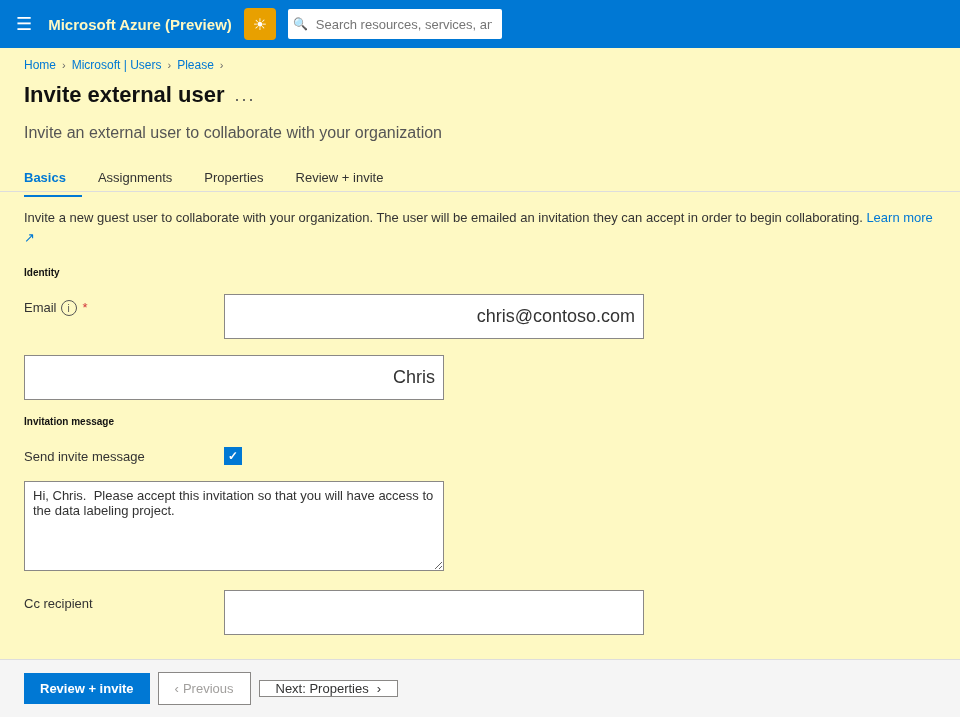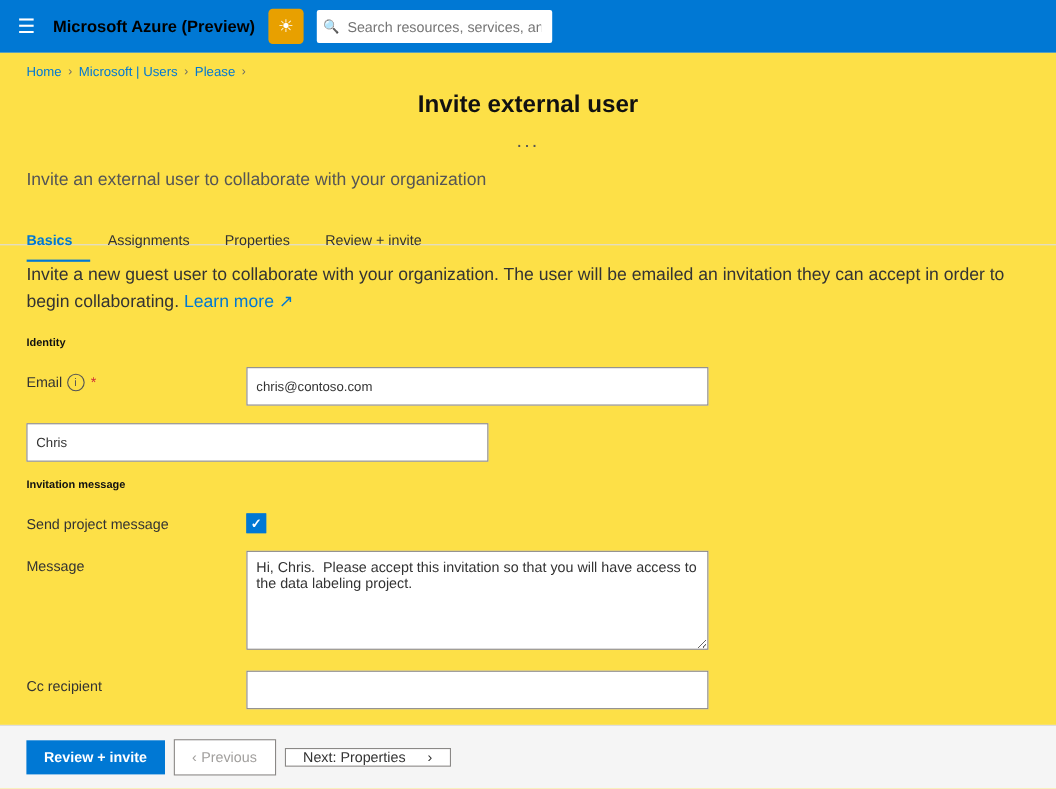--- a/index.html
+++ b/index.html
@@ -14,21 +14,21 @@
       padding: 0 12px;
       gap: 12px;
     }
     .nav-hamburger {
       color: white;
       font-size: 18px;
       cursor: pointer;
       padding: 4px;
     }
     .nav-title {
-      color: #000000;
+      color: #fef9c3;
       font-size: 15px;
       font-weight: 600;
       flex: 0 0 auto;
     }
     .nav-icon {
       background: #e8a000;
       width: 32px;
       height: 32px;
       border-radius: 4px;
       display: flex;
@@ -59,21 +59,21 @@
       left: 6px;
       top: 50%;
       transform: translateY(-50%);
       font-size: 12px;
       color: #666;
       pointer-events: none;
     }
 
     
     .content-area {
-      background: #fde047;
+      background: #fef9c3;
       height: calc(717px - 48px);
       display: flex;
       flex-direction: column;
     }
 
     
     .breadcrumb {
       padding: 10px 24px 6px;
       display: flex;
       align-items: center;
@@ -92,21 +92,20 @@
     }
 
     
     .page-header {
       padding: 4px 24px 12px;
     }
     .page-title-row {
       display: flex;
       align-items: center;
       gap: 10px;
-      flex-direction: column;
     }
     .page-title {
       font-size: 22px;
       font-weight: 600;
       color: #111;
     }
     .page-ellipsis {
       font-size: 18px;
       color: #555;
       cursor: pointer;
@@ -126,38 +125,38 @@
       margin-bottom: 0;
     }
     .tab {
       padding: 10px 16px 10px 0;
       margin-right: 16px;
       font-size: 13px;
       cursor: pointer;
       color: #333;
       border-bottom: 2px solid transparent;
       position: relative;
-      top: 16px;
+      top: 6px;
       white-space: nowrap;
     }
     .tab.active {
       color: #0078d4;
       border-bottom: 2px solid #0078d4;
       font-weight: 600;
     }
 
     
     .form-area {
       padding: 16px 24px;
       flex: 1;
       overflow-y: auto;
     }
 
     .info-text {
-      font-size: 16px;
+      font-size: 13px;
       color: #333;
       margin-bottom: 20px;
       line-height: 1.5;
     }
     .info-text a {
       color: #0078d4;
       text-decoration: none;
     }
 
     .section-title {
@@ -197,26 +196,27 @@
     .form-label .required {
       color: #d13438;
       margin-left: 2px;
     }
     .form-control {
       flex: 1;
       max-width: 420px;
     }
     .form-control input[type="text"] {
       width: 100%;
-      height: 35px;
+      height: 45px;
       border: 1px solid #8a8886;
       padding: 0 8px;
-      font-size: 12px;
+      font-size: 18px;
       color: #333;
       outline: none;
+      text-align: right;
     }
     .form-control textarea {
       width: 100%;
       height: 90px;
       border: 1px solid #8a8886;
       padding: 6px 8px;
       font-size: 13px;
       color: #333;
       resize: vertical;
       outline: none;
@@ -291,21 +291,21 @@
 
     .btn-next {
       background: white;
       color: #333;
       border: 1px solid #8a8886;
       padding: 0 16px;
       font-size: 13px;
       cursor: pointer;
       display: flex;
       align-items: center;
-      gap: 20px;
+      gap: 8px;
     }
   </style>
 </head>
 <body>
 
 <div class="top-nav">
   <span class="nav-hamburger">☰</span>
   <span class="nav-title">Microsoft Azure (Preview)</span>
   <div class="nav-icon">
     <span>☀</span>
@@ -365,30 +365,29 @@
       <div class="form-control">
         <input type="text" value="Chris" style="">
       </div>
     </div>
 
     <div class="section-divider">
       <div class="section-title">Invitation message</div>
     </div>
 
     <div class="form-row">
-      <div class="form-label">Send project message</div>
+      <div class="form-label">Send invite message</div>
       <div class="form-control">
         <div class="checkbox-wrapper">
           <div class="checkbox-custom"></div>
         </div>
       </div>
     </div>
 
     <div class="form-row">
-      <div class="form-label">Message</div>
       <div class="form-control">
         <textarea style="">Hi, Chris.  Please accept this invitation so that you will have access to the data labeling project.</textarea>
       </div>
     </div>
 
     <div class="form-row">
       <div class="form-label">Cc recipient</div>
       <div class="form-control">
         <input type="text" value="" style="">
       </div>

